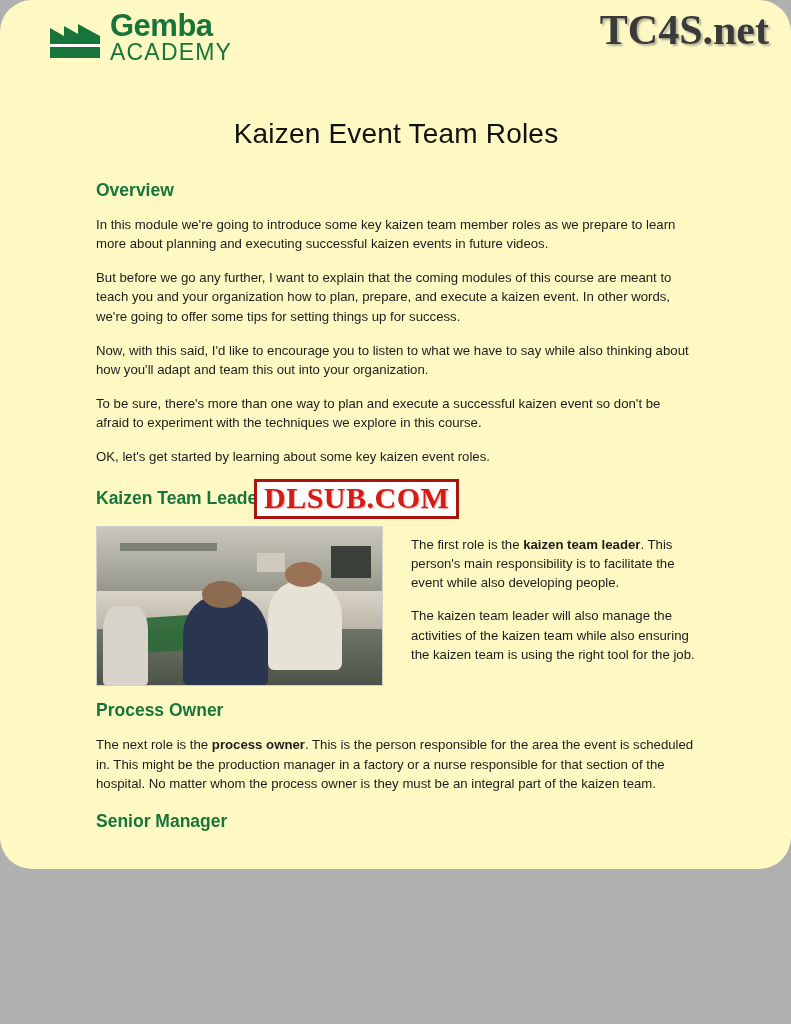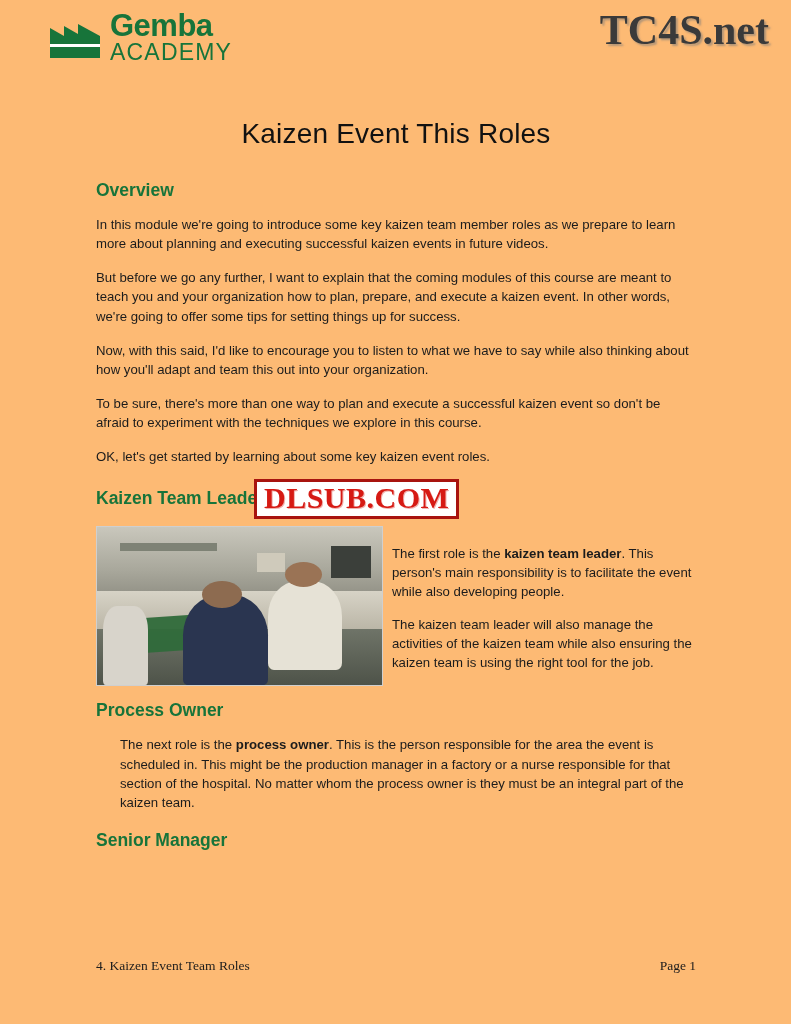--- a/index.html
+++ b/index.html
@@ -6,24 +6,25 @@
     margin: 0;
     padding: 0;
     background: #b0b0b0;
   }
   body {
     font-family: "Liberation Sans", sans-serif;
   }
   .page {
     position: relative;
     width: 791px;
-    height: 1024px;
-    background: #fdba74;
+    height: 869px;
+    background: #fef9c3;
     overflow: hidden;
     box-sizing: border-box;
+    border-radius: 32px;
   }
 
   
   .header {
     position: absolute;
     top: 0;
     left: 0;
     width: 791px;
     height: 86px;
   }
@@ -129,22 +130,22 @@
     background: #ffffff;
     border: 3px solid #a8140f;
     padding: 0px 7px 2px 7px;
     letter-spacing: 0.5px;
     text-shadow: 1px 1px 0 #f1b2ae;
     line-height: 1.05;
   }
 
   .leader-row {
     display: flex;
-    align-items: flex-end;
-    gap: 9px;
+    align-items: center;
+    gap: 28px;
     margin-bottom: 14px;
   }
   .photo {
     width: 285px;
     height: 158px;
     flex: none;
     position: relative;
     overflow: hidden;
     background: #8a8f86;
     border: 1px solid #cfcfcf;
@@ -242,21 +243,21 @@
       <span class="logo-text">
         <span class="logo-gemba">Gemba</span>
         <span class="logo-academy">ACADEMY</span>
       </span>
     </div>
     <div class="watermark-tc4s">TC4S.net</div>
   </div>
 
   <div class="content">
 
-    <h1 class="doc-title">Kaizen Event This Roles</h1>
+    <h1 class="doc-title">Kaizen Event Team Roles</h1>
 
     <div class="section-block">
       <h2 class="section">Overview</h2>
       <p>In this module we're going to introduce some key kaizen team member roles as we prepare to learn more about planning and executing successful kaizen events in future videos.</p>
       <p>But before we go any further, I want to explain that the coming modules of this course are meant to teach you and your organization how to plan, prepare, and execute a kaizen event. In other words, we're going to offer some tips for setting things up for success.</p>
       <p>Now, with this said, I'd like to encourage you to listen to what we have to say while also thinking about how you'll adapt and team this out into your organization.</p>
       <p>To be sure, there's more than one way to plan and execute a successful kaizen event so don't be afraid to experiment with the techniques we explore in this course.</p>
       <p>OK, let's get started by learning about some key kaizen event roles.</p>
     </div>
 
@@ -282,21 +283,21 @@
       </div>
       <div class="leader-text">
         <p><span>The first role is the </span><b>kaizen team leader</b><span>. This person's main responsibility is to facilitate the event while also developing people.</span></p>
         <p>The kaizen team leader will also manage the activities of the kaizen team while also ensuring the kaizen team is using the right tool for the job.</p>
       </div>
     </div>
 
 
     <div class="section-block">
       <h2 class="section">Process Owner</h2>
-      <p style="margin-bottom:10px;margin-left:24px;"><span>The next role is the </span><b>process owner</b><span>.  This is the person responsible for the area the event is scheduled in.  This might be the production manager in a factory or a nurse responsible for that section of the hospital.  No matter whom the process owner is they must be an integral part of the kaizen team.</span></p>
+      <p style="margin-bottom:10px;"><span>The next role is the </span><b>process owner</b><span>.  This is the person responsible for the area the event is scheduled in.  This might be the production manager in a factory or a nurse responsible for that section of the hospital.  No matter whom the process owner is they must be an integral part of the kaizen team.</span></p>
     </div>
 
     <h2 class="section" style="margin-bottom:0;">Senior Manager</h2>
   </div>
 
   <div class="footer">
     <span>4. Kaizen Event Team Roles</span>
     <span>Page 1</span>
   </div>
 

